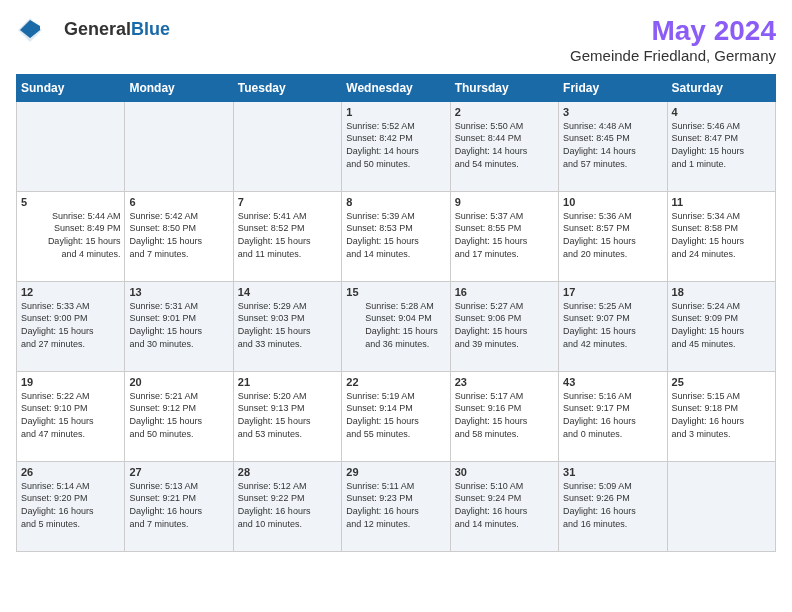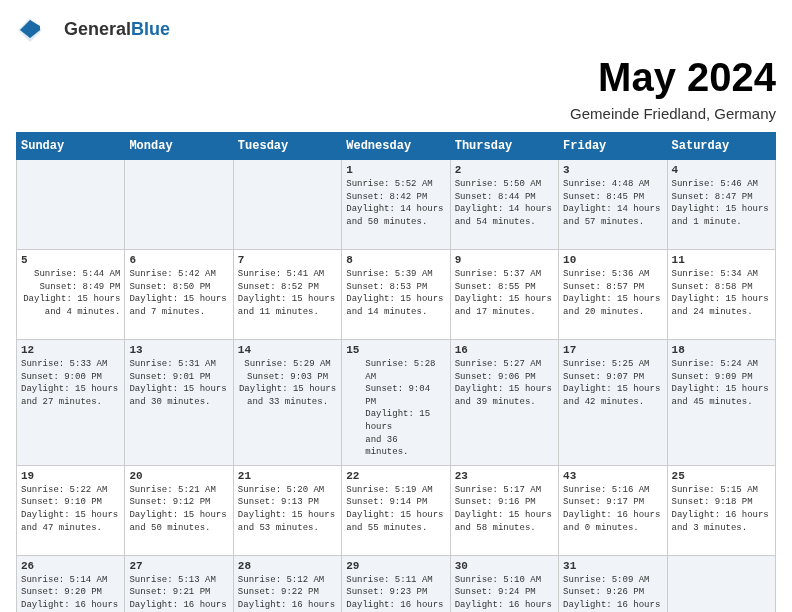--- a/index.html
+++ b/index.html
@@ -34,36 +34,34 @@
       line-height: 1.1;
     }
     .logo-icon {
       width: 28px;
       height: 28px;
     }
     .title-block {
       text-align: right;
     }
     .month-year {
-      font-size: 40px;
-      font-weight: bold;
-      color: #000000;
+      font-size: 28px;
+      font-weight: bold;
+      color: #8b5cf6;
       line-height: 1.1;
-      margin-top: 39px;
     }
     .location {
       font-size: 15px;
       color: #333;
-      margin-top: 6px;
+      margin-top: 0;
     }
     table {
       width: 100%;
       border-collapse: collapse;
       table-layout: fixed;
-      font-family: Liberation Mono, monospace;
     }
     thead tr {
       background-color: #1a6aa8;
     }
     thead th {
       color: #fff;
       font-size: 12px;
       font-weight: bold;
       padding: 6px 4px;
       text-align: left;
@@ -229,21 +227,21 @@
         </td>
         <td>
           <span class="day-number">13</span>
           <div class="day-info" style="white-space: pre-line;">Sunrise: 5:31 AM
 Sunset: 9:01 PM
 Daylight: 15 hours
 and 30 minutes.</div>
         </td>
         <td>
           <span class="day-number">14</span>
-          <div class="day-info" style="white-space: pre-line; text-align: center;">Sunrise: 5:29 AM
+          <div class="day-info" style="white-space: pre-line;">Sunrise: 5:29 AM
 Sunset: 9:03 PM
 Daylight: 15 hours
 and 33 minutes.</div>
         </td>
         <td>
           <span class="day-number">15</span>
           <div class="day-info" style="white-space: pre-line; margin-left: 19px;">Sunrise: 5:28 AM
 Sunset: 9:04 PM
 Daylight: 15 hours
 and 36 minutes.</div>

